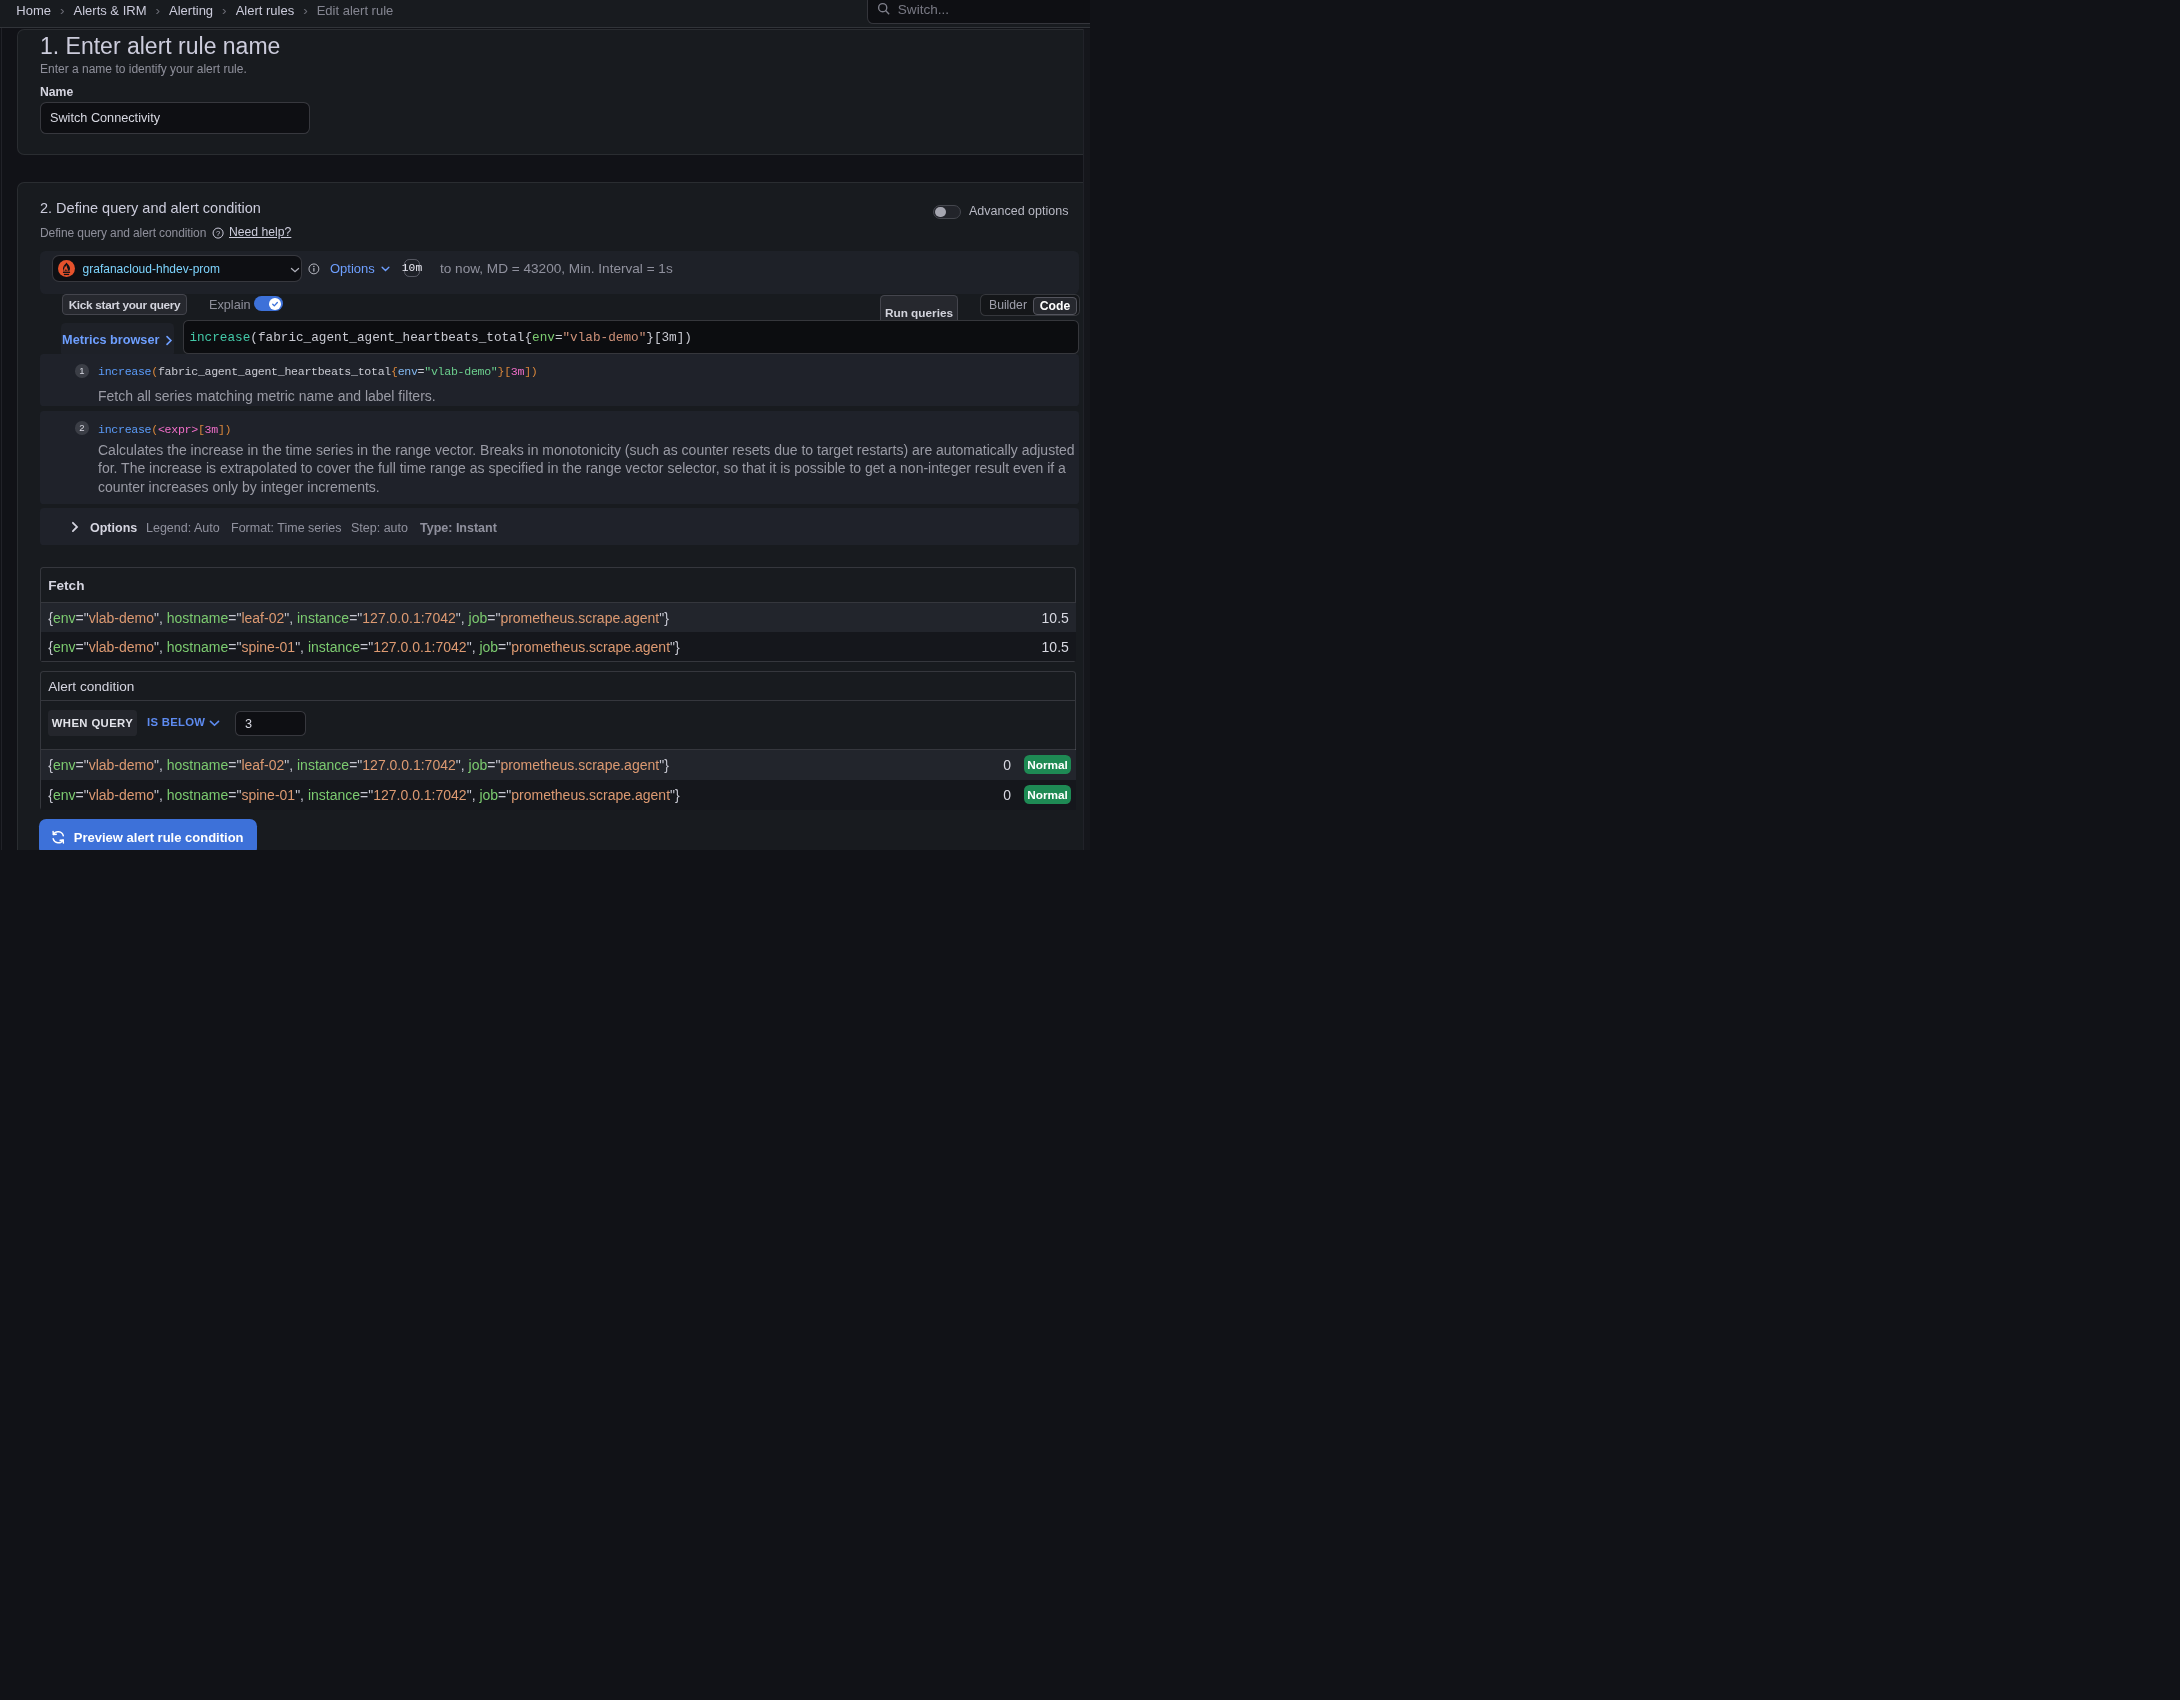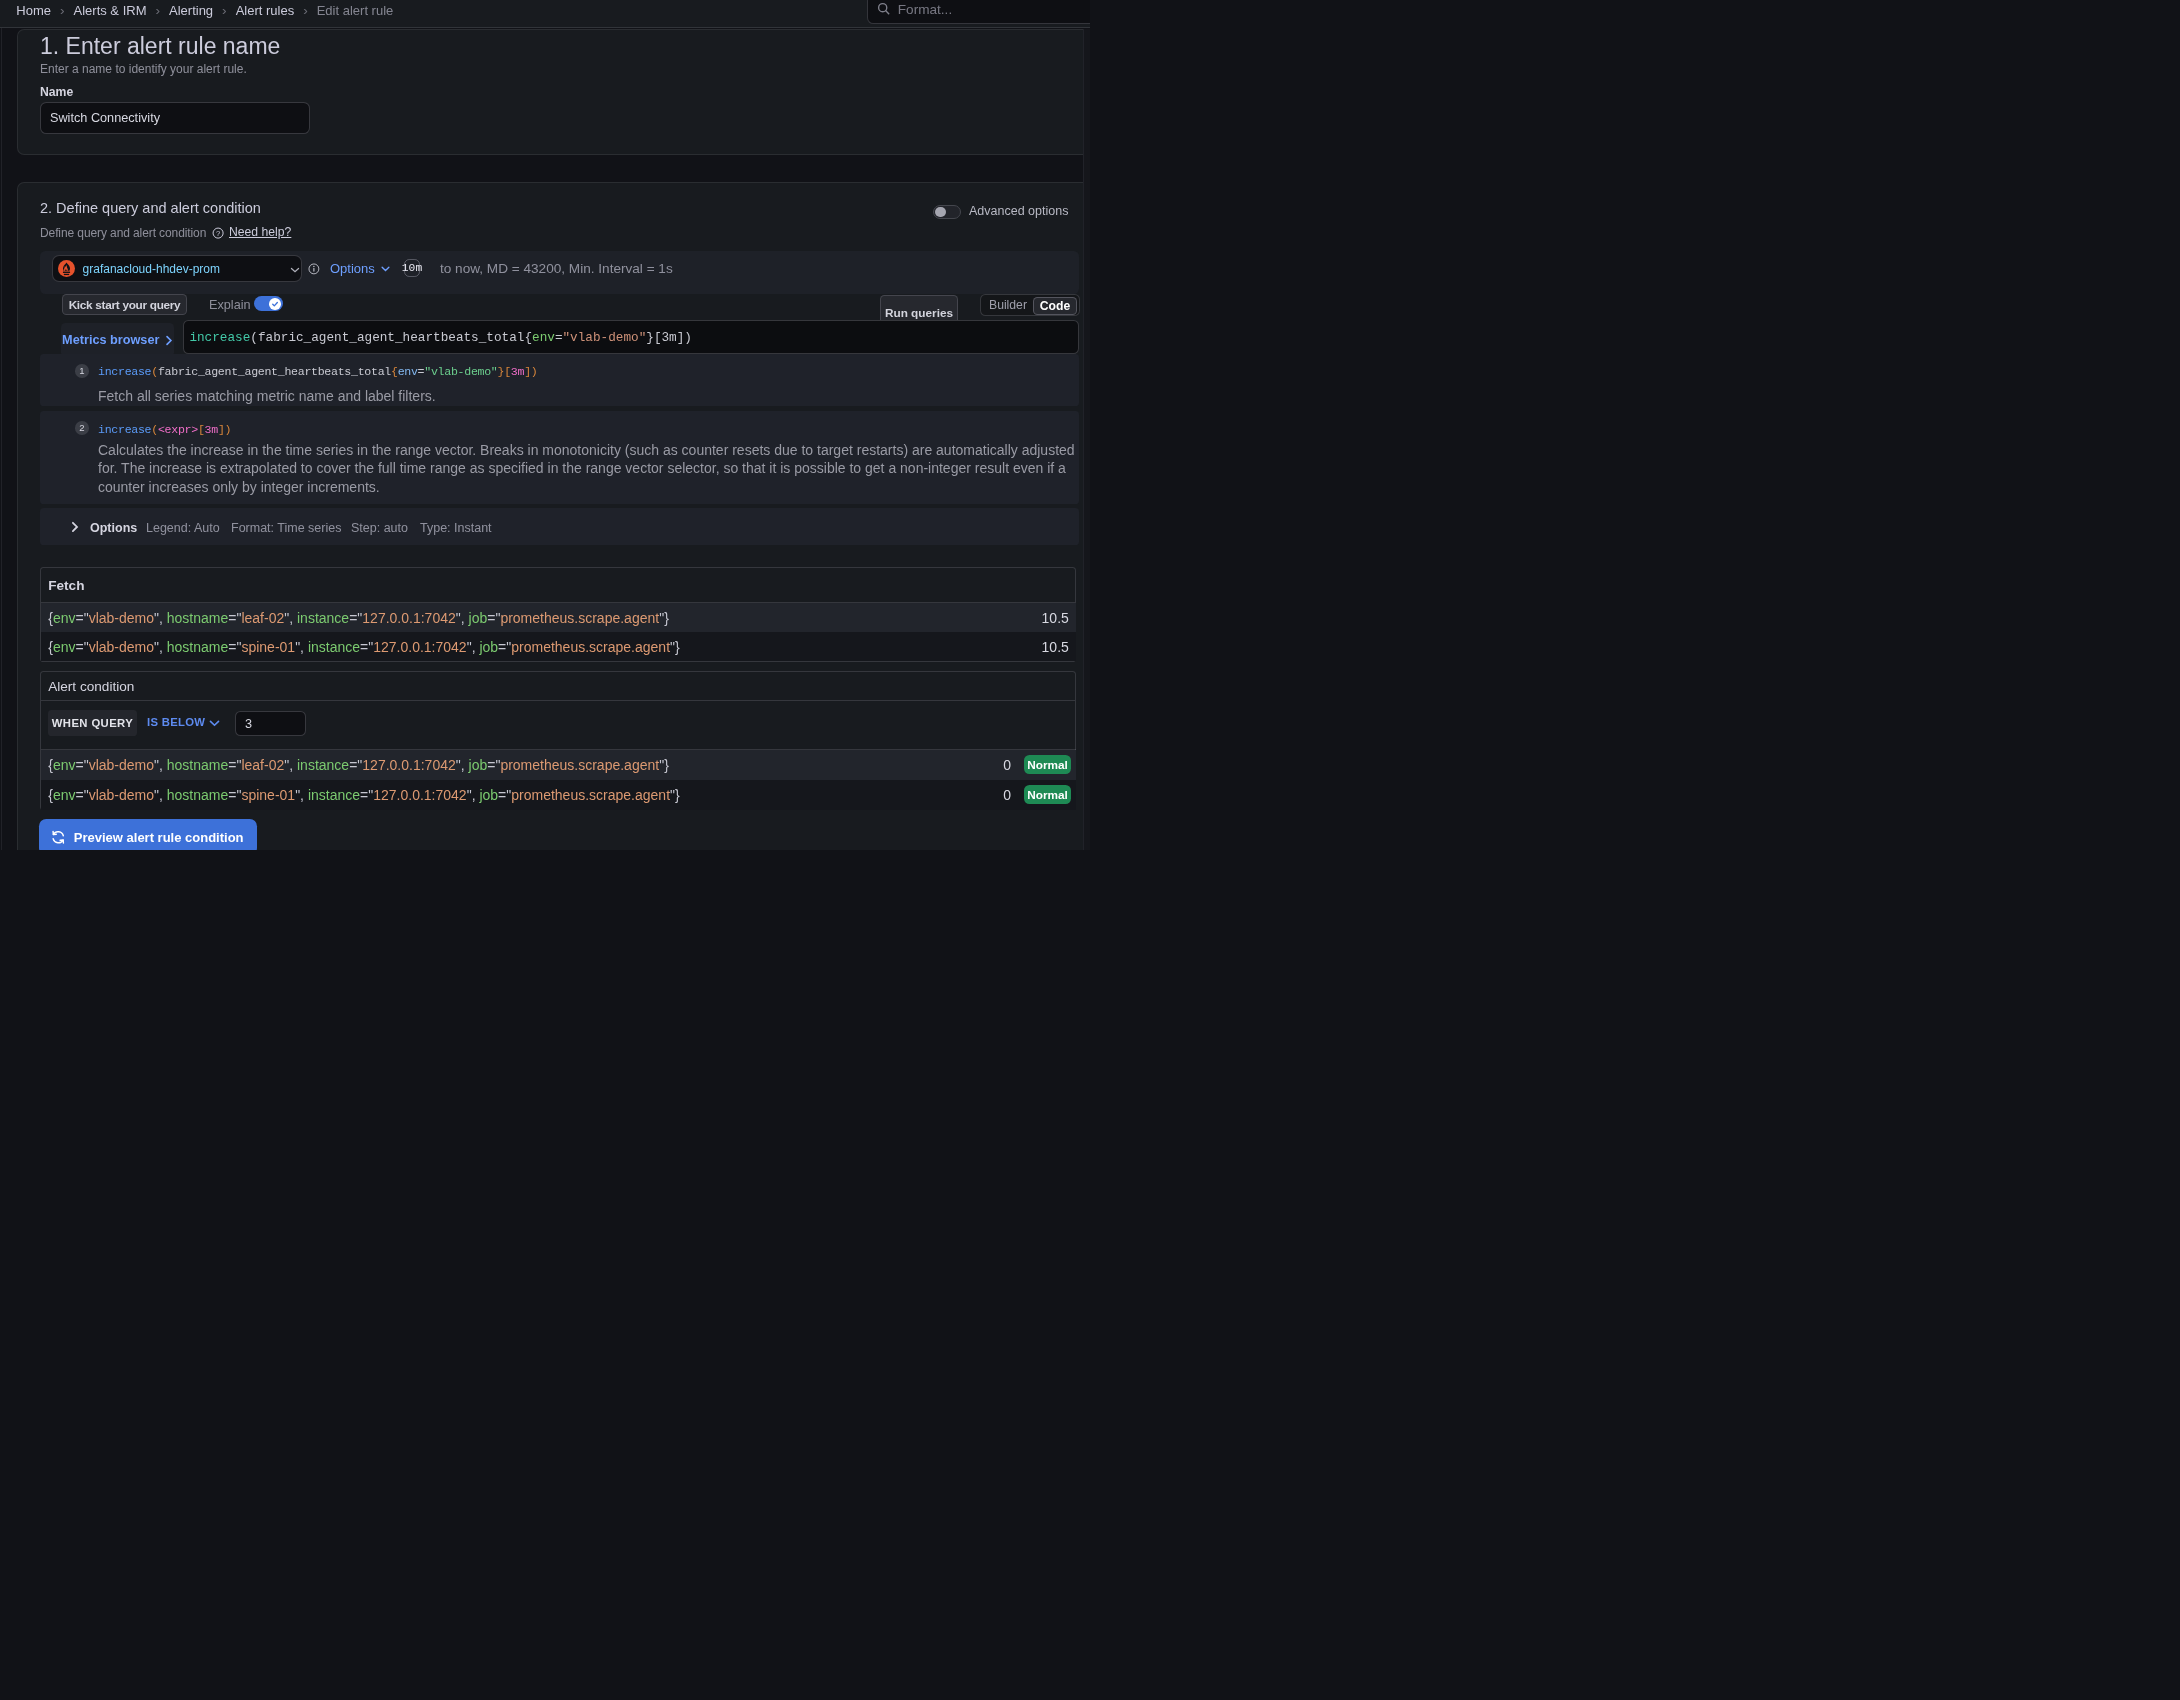--- a/index.html
+++ b/index.html
@@ -66,21 +66,21 @@
     <span class="sep">›</span>
   <span>Alert rules</span>
     <span class="sep">›</span>
   <span class="sec" style="color:rgba(204,204,220,0.6)">Edit alert rule</span>
 </div>
 <div id="search" class="abs">
   <svg width="13.6" height="13.6" viewBox="0 0 16 16" fill="none" stroke="rgba(204,204,220,0.6)" stroke-width="1.6">
       <circle cx="6.7" cy="6.7" r="4.8"></circle>
       <line x1="10.4" y1="10.4" x2="14.3" y2="14.3"></line>
     </svg>
-  <span>Format...</span>
+  <span>Switch...</span>
 </div>
 
 <div id="card1" class="card abs"></div>
 <div class="abs" style="left:40px; top:33px;"><span class="h" style="font-size:23px;">1. Enter alert rule name</span></div>
 <div class="abs sec" style="left:40px; top:62px; font-size:12px;">Enter a name to identify your alert rule.</div>
 <div class="abs" style="left:40px; top:85px; font-size:12.2px; font-weight:700; color:#d5d5e0;">Name</div>
 <div class="abs input" style="left:40px; top:102px; width:270px; height:32px; padding-left:9px;">Switch Connectivity</div>
 
 <div id="card2" class="card abs"></div>
 <div class="abs" style="left:40px; top:200px;"><span class="h">2. Define query and alert condition</span></div>
@@ -156,21 +156,21 @@
 <div class="abs" style="left:98px; top:441px; font-size:14px; line-height:18.4px; color:#9a9ba5; white-space:nowrap;">Calculates the increase in the time series in the range vector. Breaks in monotonicity (such as counter resets due to target restarts) are automatically adjusted<br>for. The increase is extrapolated to cover the full time range as specified in the range vector selector, so that it is possible to get a non-integer result even if a<br>counter increases only by integer increments.</div>
 
 <div class="abs xrow" style="top:508px; height:37px;"></div>
 <svg class="abs" style="left:71px; top:521px;" width="8.1" height="11.8" viewBox="0 0 8 12" fill="none" stroke="#d5d5e0" stroke-width="1.8" stroke-linecap="round">
     <path d="M1.8 1.8 L6 6 L1.8 10.2"></path>
   </svg>
 <div class="abs" style="left:90px; top:521px; font-size:12.5px; font-weight:700; color:#d5d5e0;">Options</div>
 <div class="abs sec" style="left:146px; top:521px; font-size:12.5px;">Legend: Auto</div>
 <div class="abs sec" style="left:231px; top:521px; font-size:12.5px;">Format: Time series</div>
 <div class="abs sec" style="left:351px; top:521px; font-size:12.5px;">Step: auto</div>
-<div class="abs sec" style="left:420px; top:521px; font-size:12.5px;">Type: Instant</div>
+<div class="abs sec" style="left:420px; top:521px; font-size:12.5px;font-weight:bold;">Type: Instant</div>
 
 <div class="panel abs" style="top:567px; height:95px;">
   <div class="hd" style="height:35px; border-bottom:0.9px solid rgba(204,204,220,0.16);">Fetch</div>
 </div>
 <div class="lrow odd abs" style="left:41px; top:603px; width:1035px; height:29px;">
   <span>{<span class="k">env</span>=<span class="q">"</span><span class="s">vlab-demo</span><span class="q">"</span>, <span class="k">hostname</span>=<span class="q">"</span><span class="s">leaf-02</span><span class="q">"</span>, <span class="k">instance</span>=<span class="q">"</span><span class="s">127.0.0.1:7042</span><span class="q">"</span>, <span class="k">job</span>=<span class="q">"</span><span class="s">prometheus.scrape.agent</span><span class="q">"</span>}</span>
   <span class="val">10.5</span>
 </div>
 <div class="lrow even abs" style="left:41px; top:632px; width:1035px; height:29px;">
   <span>{<span class="k">env</span>=<span class="q">"</span><span class="s">vlab-demo</span><span class="q">"</span>, <span class="k">hostname</span>=<span class="q">"</span><span class="s">spine-01</span><span class="q">"</span>, <span class="k">instance</span>=<span class="q">"</span><span class="s">127.0.0.1:7042</span><span class="q">"</span>, <span class="k">job</span>=<span class="q">"</span><span class="s">prometheus.scrape.agent</span><span class="q">"</span>}</span>

